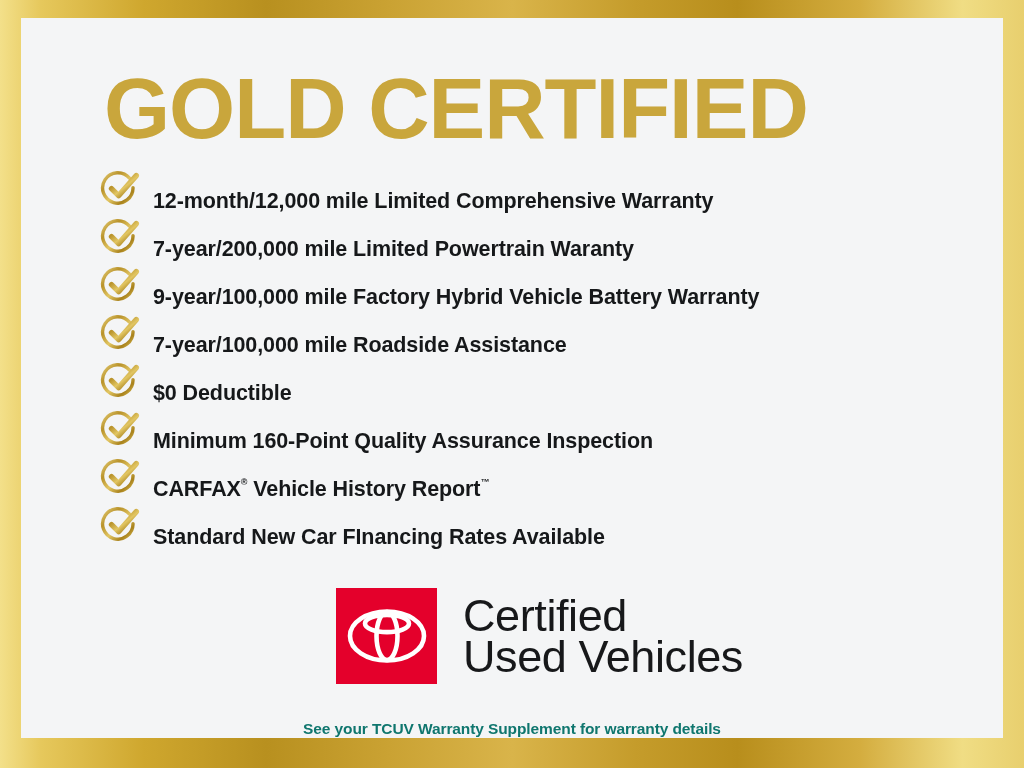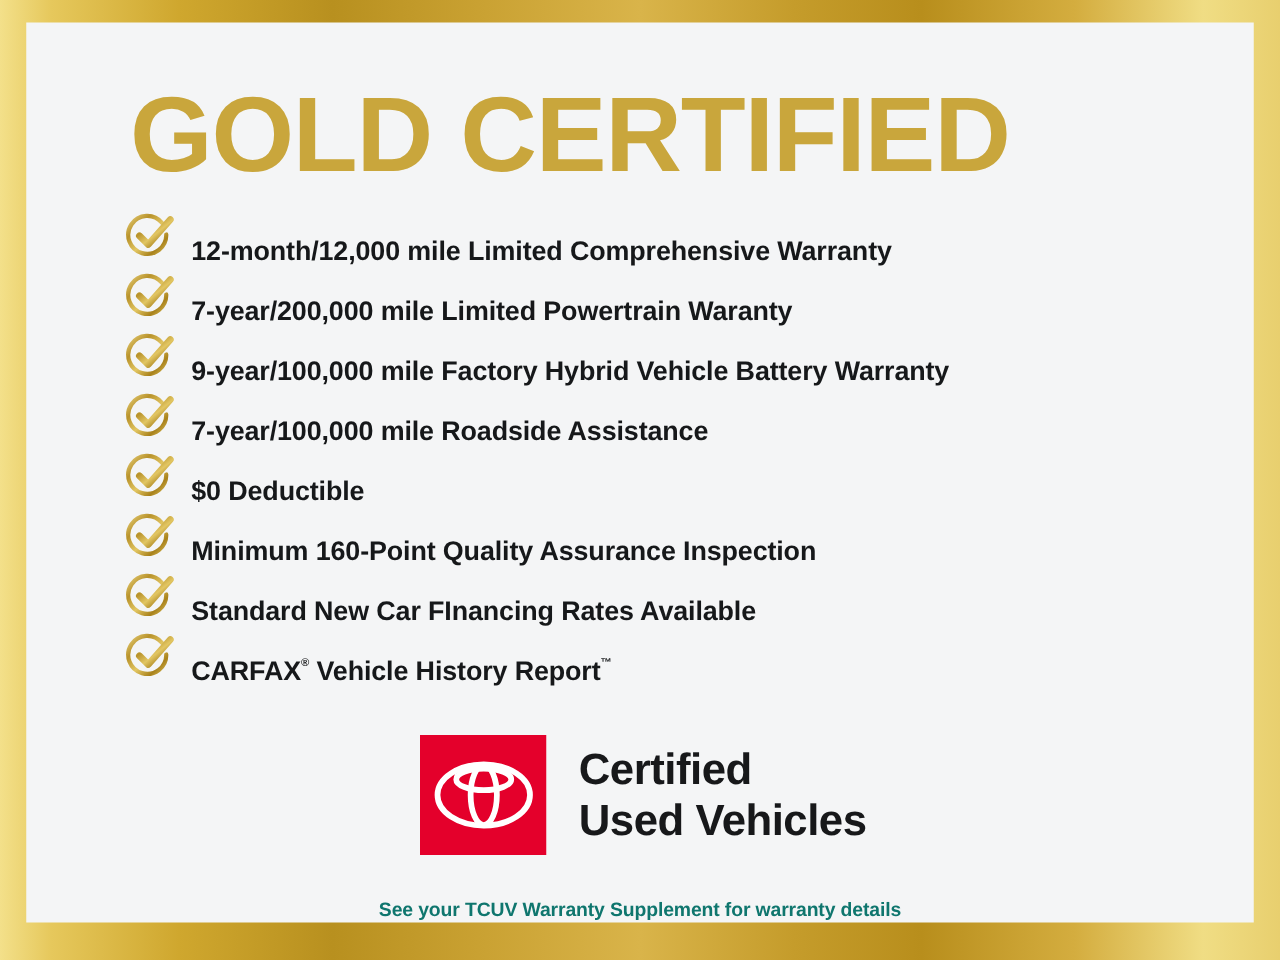--- a/index.html
+++ b/index.html
@@ -119,22 +119,22 @@
     flex: 0 0 auto;
     display: flex;
     align-items: center;
     justify-content: center;
   }
 
   .toyota-emblem { width: 82px; height: 60px; display: block; }
 
   .logo-wordmark {
     margin-left: 26px;
-    font-size: 35px;
-    font-weight: 700;
+    font-size: 45px;
+    font-weight: 400;
     color: #17181a;
     line-height: 41px;
     letter-spacing: -0.4px;
     white-space: nowrap;
   }
 
   
   .footnote {
     position: absolute;
     left: 0;
@@ -227,31 +227,31 @@
         <span class="feature-text">Minimum 160-Point Quality Assurance Inspection</span>
       </li>
 
       <li class="feature-row">
         <span class="check-icon">
           <svg viewBox="0 0 42 40" width="42" height="40" aria-hidden="true">
             <path d="M29.5 10.2 A15.2 15.2 0 1 0 33 19.6" fill="none" stroke="url(#g1)" stroke-width="3.4" stroke-linecap="round"></path>
             <path d="M11.5 20.6 L18.6 27.6 L36.3 7.6" fill="none" stroke="url(#g1)" stroke-width="5.4" stroke-linecap="round" stroke-linejoin="round"></path>
           </svg>
         </span>
+        <span class="feature-text"><span>CARFAX</span><sup>®</sup><span> Vehicle History Report</span><sup>™</sup></span>
+      </li>
+
+      <li class="feature-row">
+        <span class="check-icon">
+          <svg viewBox="0 0 42 40" width="42" height="40" aria-hidden="true">
+            <path d="M29.5 10.2 A15.2 15.2 0 1 0 33 19.6" fill="none" stroke="url(#g1)" stroke-width="3.4" stroke-linecap="round"></path>
+            <path d="M11.5 20.6 L18.6 27.6 L36.3 7.6" fill="none" stroke="url(#g1)" stroke-width="5.4" stroke-linecap="round" stroke-linejoin="round"></path>
+          </svg>
+        </span>
         <span class="feature-text">Standard New Car FInancing Rates Available</span>
-      </li>
-
-      <li class="feature-row">
-        <span class="check-icon">
-          <svg viewBox="0 0 42 40" width="42" height="40" aria-hidden="true">
-            <path d="M29.5 10.2 A15.2 15.2 0 1 0 33 19.6" fill="none" stroke="url(#g1)" stroke-width="3.4" stroke-linecap="round"></path>
-            <path d="M11.5 20.6 L18.6 27.6 L36.3 7.6" fill="none" stroke="url(#g1)" stroke-width="5.4" stroke-linecap="round" stroke-linejoin="round"></path>
-          </svg>
-        </span>
-        <span class="feature-text"><span>CARFAX</span><sup>®</sup><span> Vehicle History Report</span><sup>™</sup></span>
       </li>
 
     </ul>
 
     <div class="logo-lockup">
       <div class="toyota-mark">
         <svg class="toyota-emblem" viewBox="0 0 82 60" aria-hidden="true">
           <ellipse cx="41" cy="30" rx="37" ry="24.5" fill="none" stroke="#ffffff" stroke-width="4.6"></ellipse>
           <ellipse cx="41" cy="30" rx="10.5" ry="24" fill="none" stroke="#ffffff" stroke-width="4.6"></ellipse>
           <ellipse cx="41" cy="17.5" rx="22" ry="8.6" fill="none" stroke="#ffffff" stroke-width="4.6"></ellipse>

